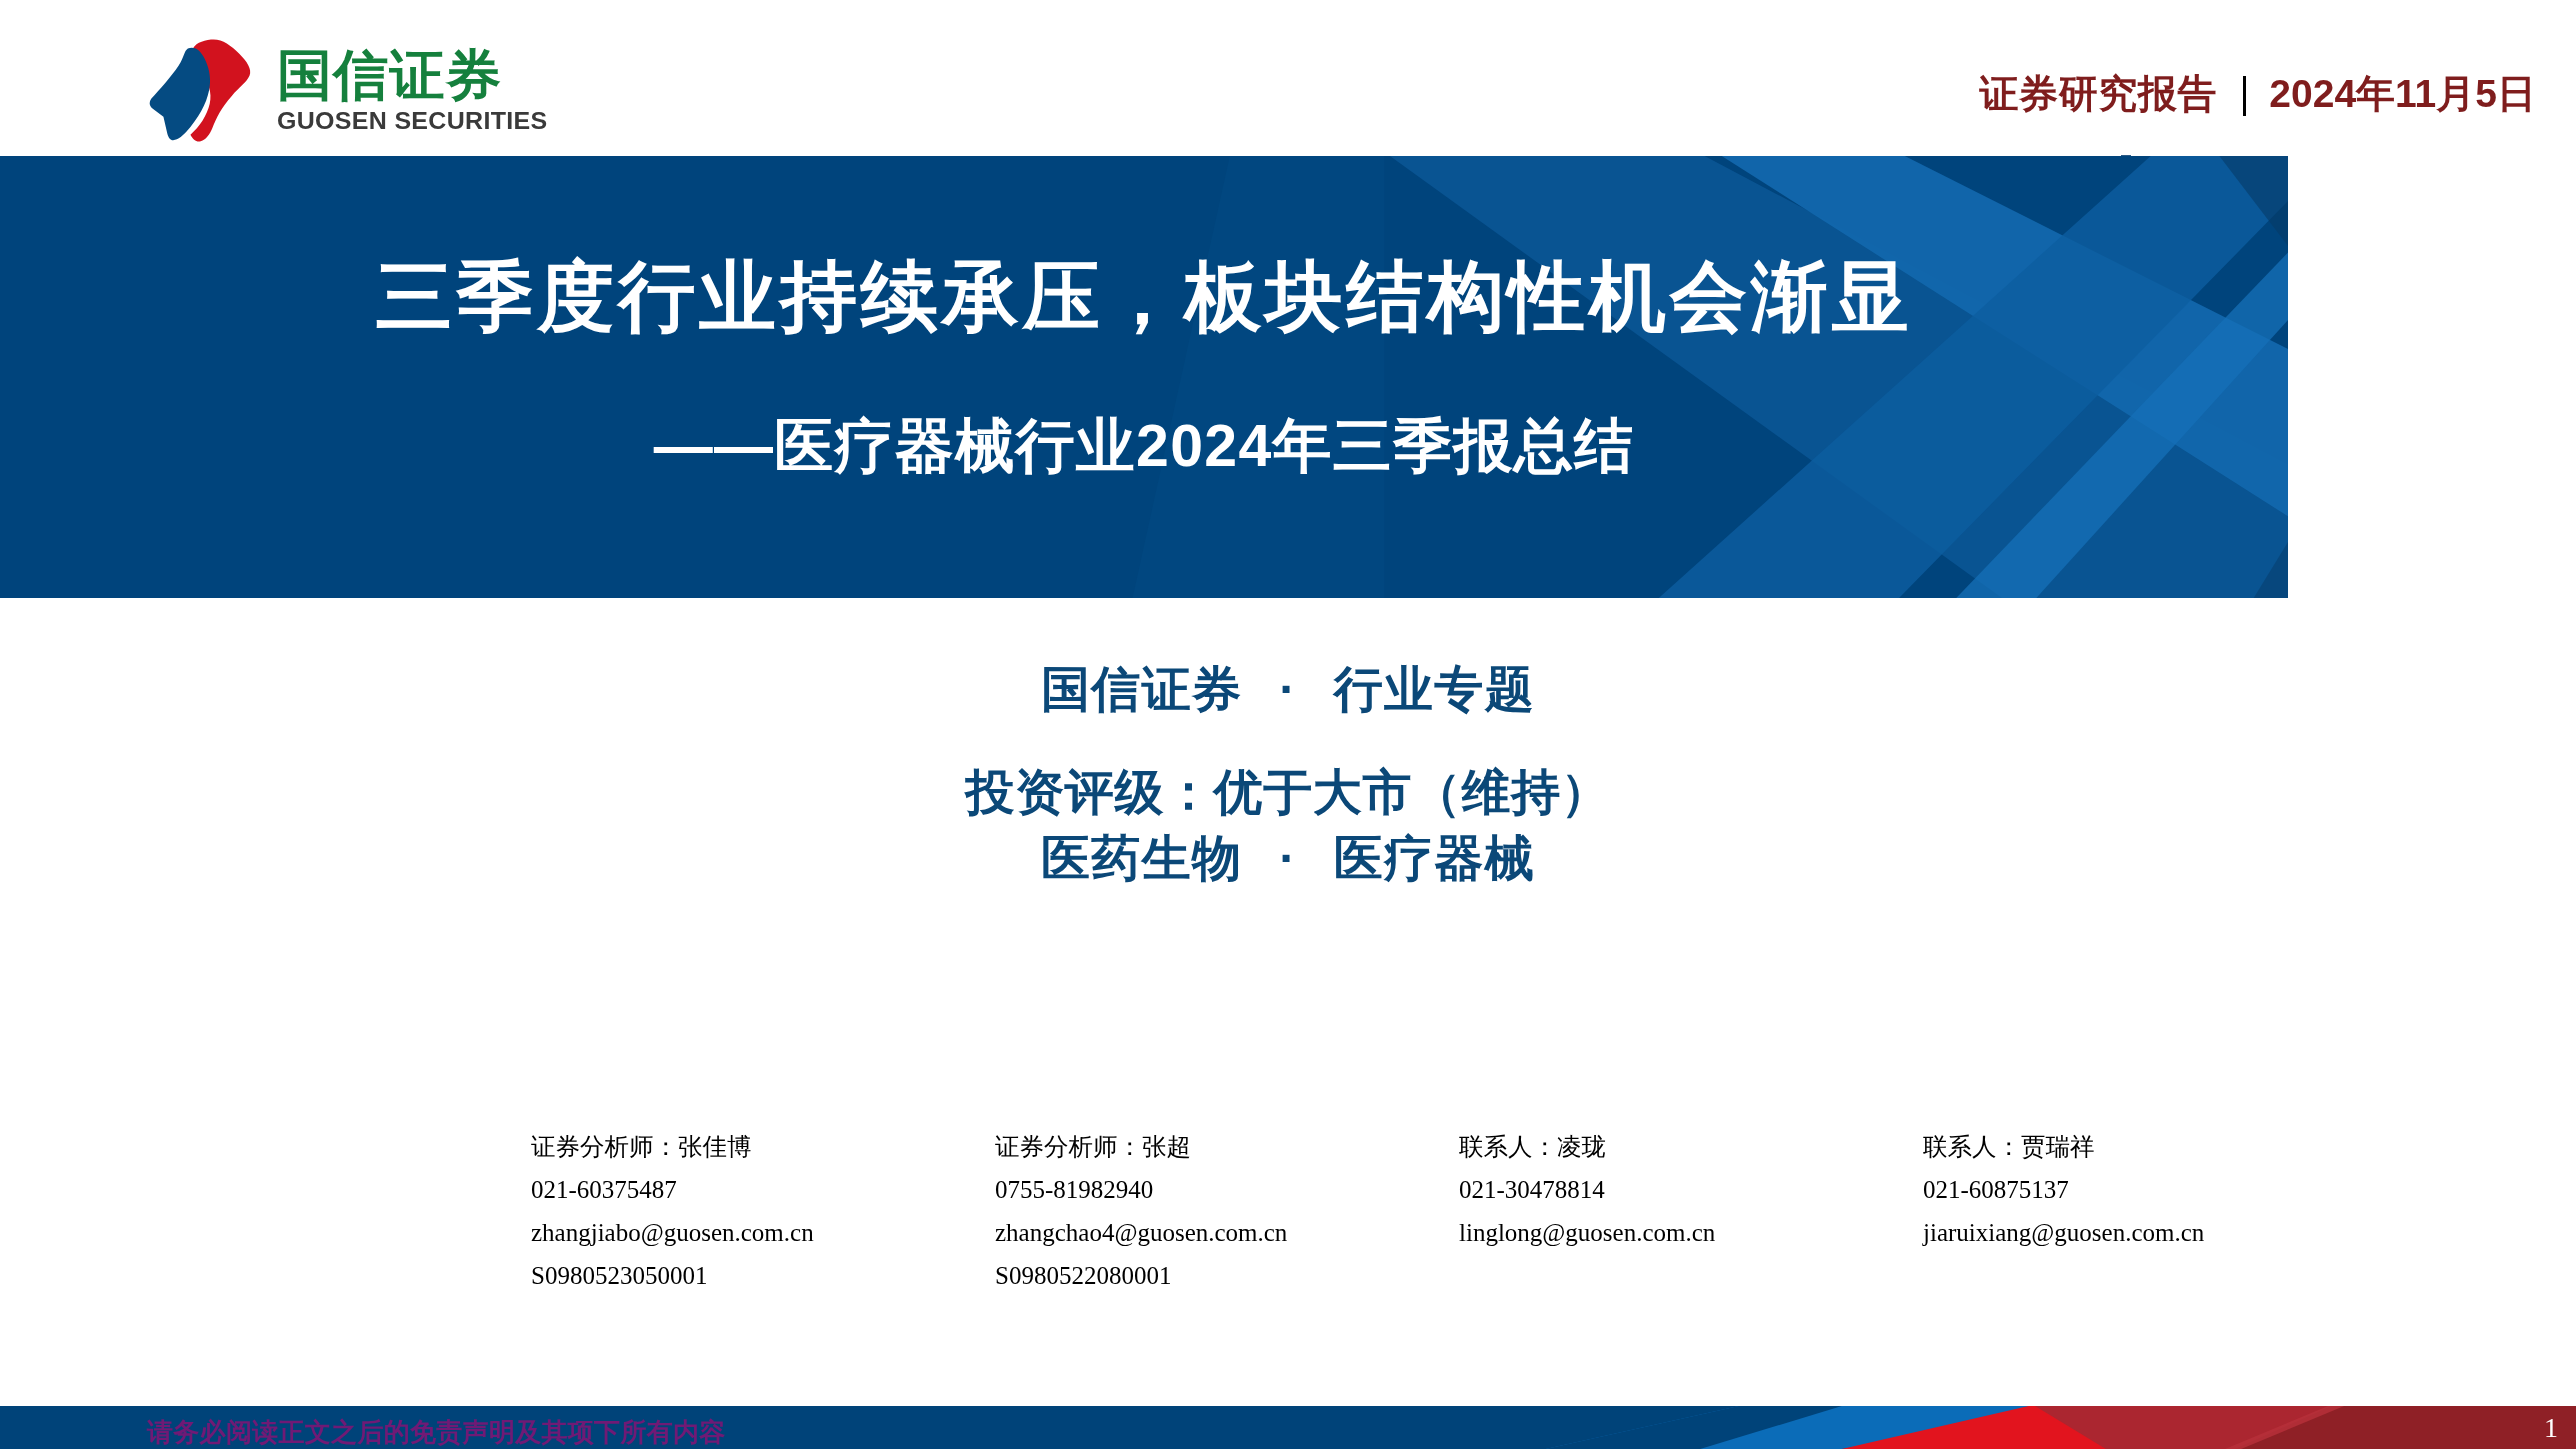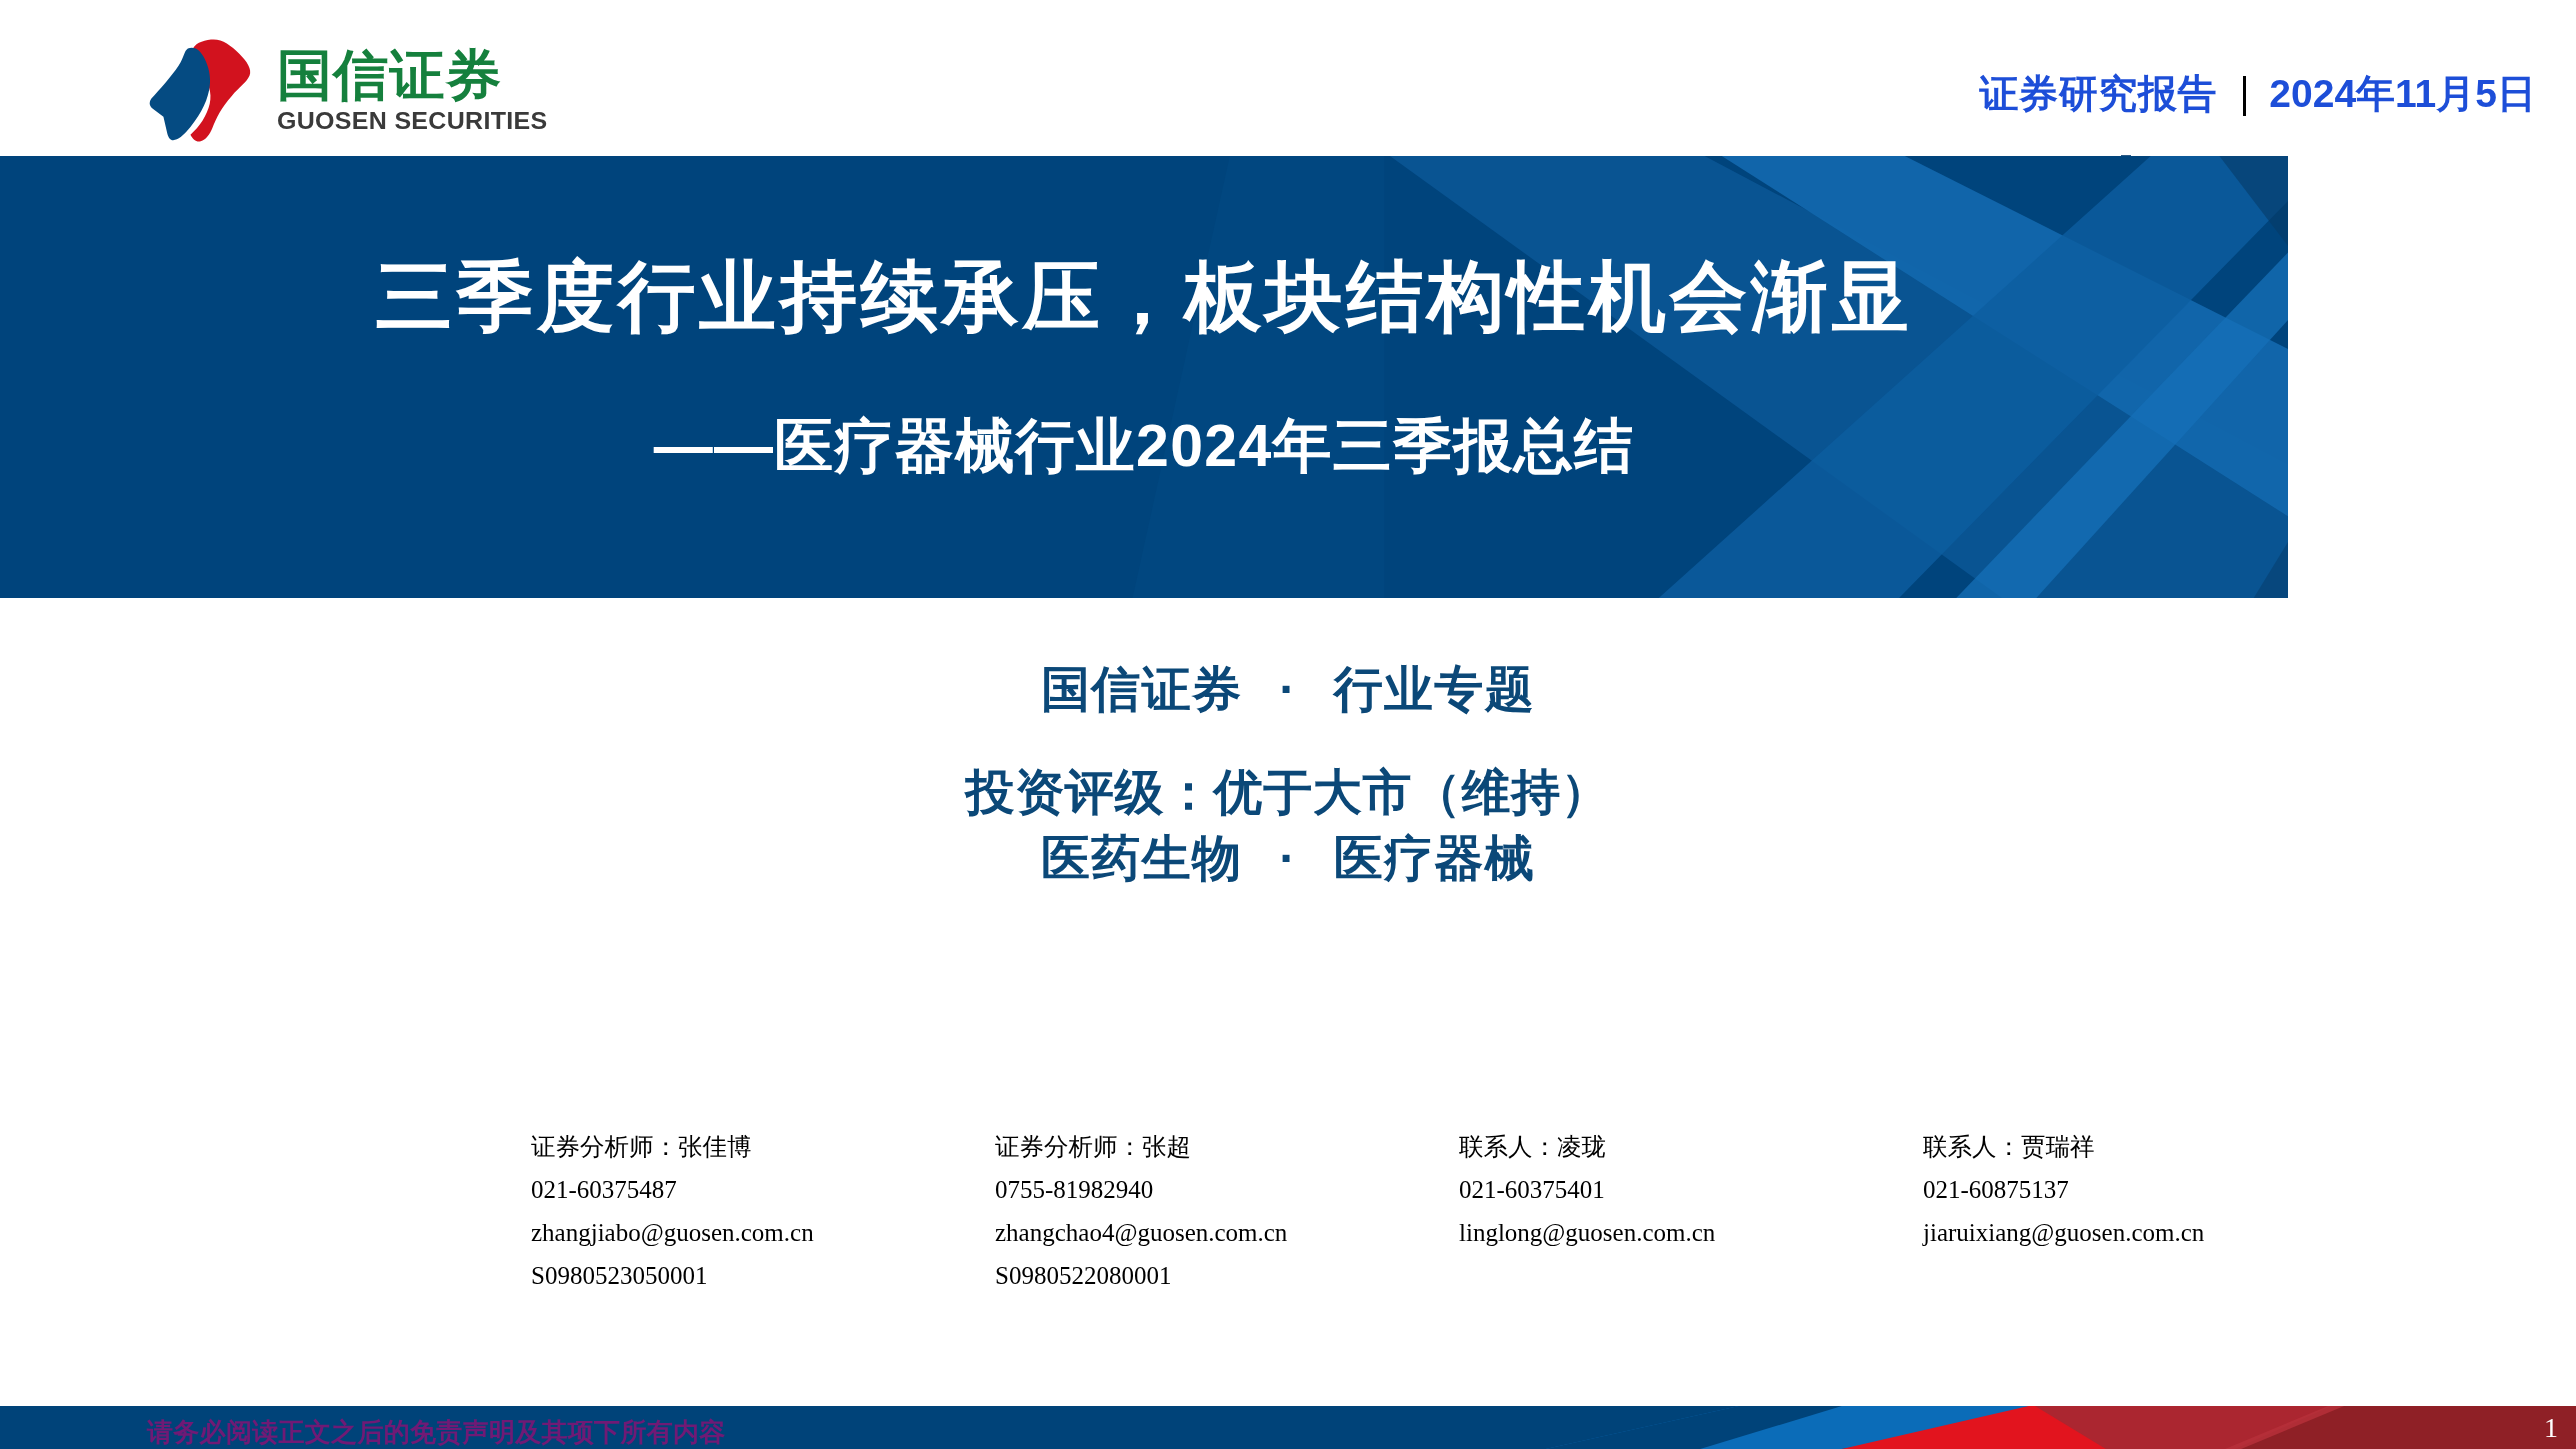--- a/index.html
+++ b/index.html
@@ -31,21 +31,21 @@
   .logo-en {
     font-family: "Liberation Sans", sans-serif;
     font-size: 24.5px; font-weight: 700; color: #3a3a3a;
     letter-spacing: 0.3px; margin-top: 3.9px;
     transform: scaleX(1.02); transform-origin: left center;
   }
   .header-right {
     position: absolute; right: 40px; top: 67px;
     display: flex; align-items: center; gap: 0;
     font-family: "Liberation Sans", sans-serif;
-    font-size: 39px; font-weight: 700; color: #1d4ed8;
+    font-size: 39px; font-weight: 700; color: #7f1d1d;
     white-space: nowrap;
   }
   .header-right .kind { letter-spacing: 0.6px; }
   .header-right .sep {
     display: inline-block; width: 3.2px; height: 40px; background: #000;
     margin: 0 23px 0 26px; position: relative; top: 1.9px;
   }
   .header-right .date { letter-spacing: 0px; }
   .header-tick {
     position: absolute; left: 2121px; top: 155px;
@@ -206,21 +206,21 @@
 
     <div class="contact-col">
       <div class="contact-row name">证券分析师：张超</div>
       <div class="contact-row">0755-81982940</div>
       <div class="contact-row">zhangchao4@guosen.com.cn</div>
       <div class="contact-row">S0980522080001</div>
     </div>
 
     <div class="contact-col">
       <div class="contact-row name">联系人：凌珑</div>
-      <div class="contact-row">021-60375401</div>
+      <div class="contact-row">021-30478814</div>
       <div class="contact-row">linglong@guosen.com.cn</div>
     </div>
 
     <div class="contact-col">
       <div class="contact-row name">联系人：贾瑞祥</div>
       <div class="contact-row">021-60875137</div>
       <div class="contact-row">jiaruixiang@guosen.com.cn</div>
     </div>
 
   </div>

